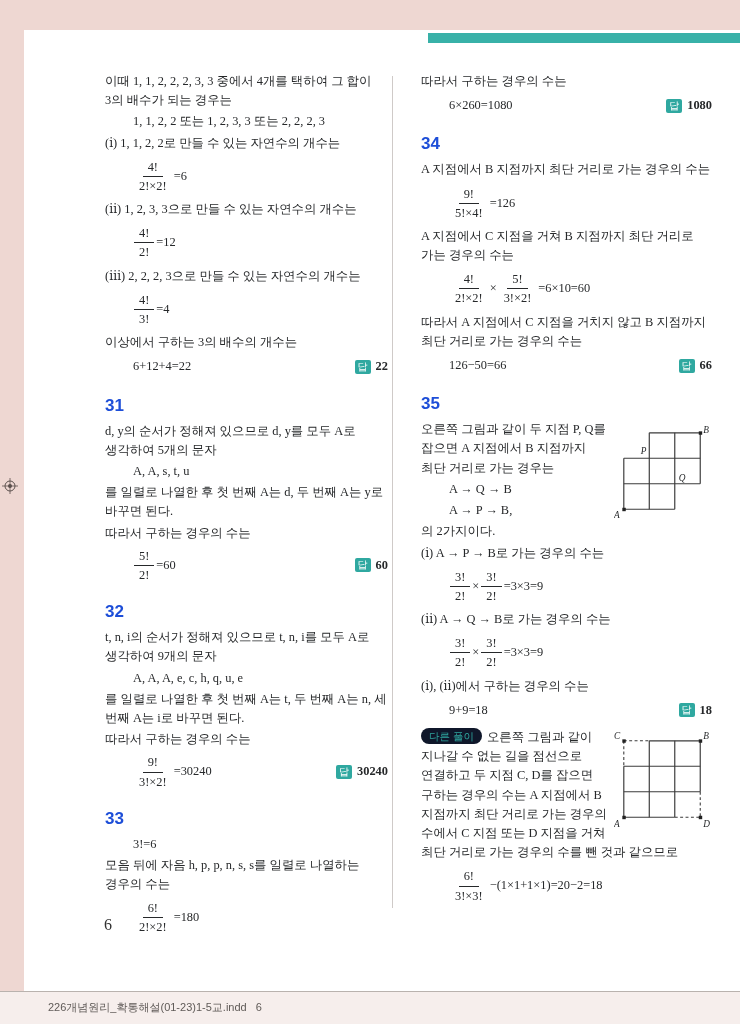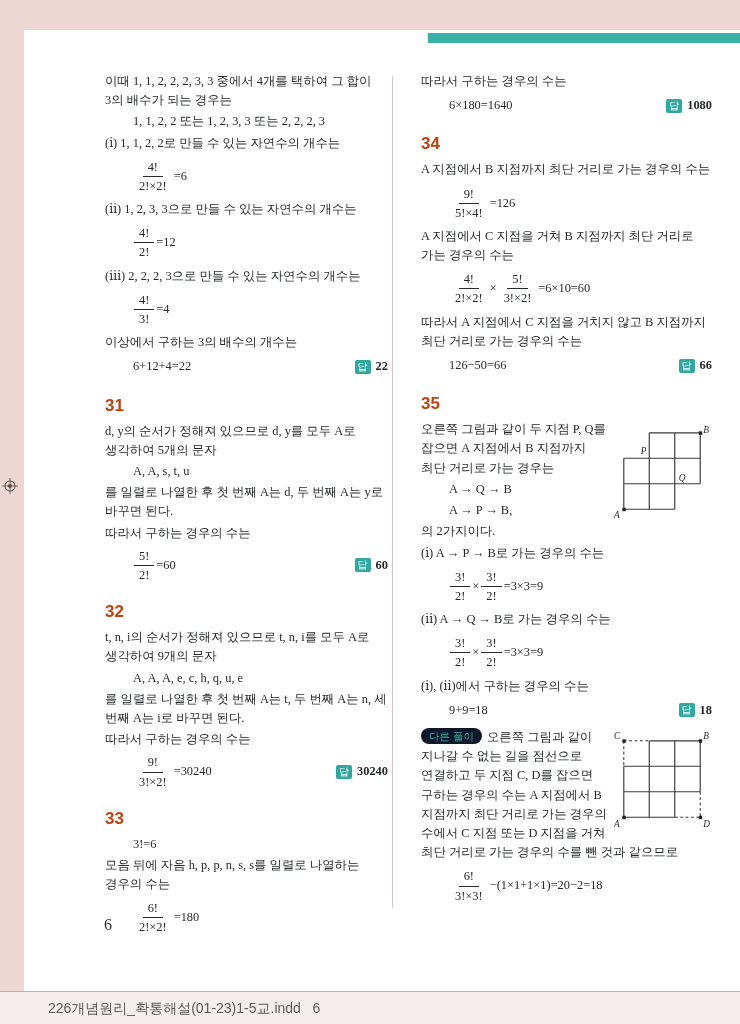--- a/index.html
+++ b/index.html
@@ -22,21 +22,21 @@
     background:#cfcac8;
   }
   .col {
     position:absolute; font-size:12.4px; line-height:1.55; word-break:keep-all;margin-left:9px;
   }
   .col-left  { left:96px;  top:72px; width:283px; }
   .col-right { left:412px; top:72px; width:291px; }
   p { margin:0 0 2px 0; }
   .ind  { padding-left:28px; }
   .pnum {
-    color:#c2410c; font-family:"Liberation Sans","DejaVu Sans",sans-serif;
+    color:#1d4ed8; font-family:"Liberation Sans","DejaVu Sans",sans-serif;
     font-weight:bold; font-size:17px; margin:20px 0 8px 0; line-height:1;
   }
   .mathrow { display:flex; align-items:center; margin:6px 0 6px 28px; }
   .mathexpr { display:inline-flex; align-items:center; }
   .frac { display:inline-flex; flex-direction:column; align-items:center; line-height:1.3; margin:0 1px; font-size:12.4px; }
   .fnum { padding:0 5px 1px 5px; border-bottom:1px solid #26282a; }
   .fden { padding:1px 5px 0 5px; }
   .feq  { padding:0 1px; }
   .ansrow { display:flex; align-items:center; justify-content:space-between; margin:5px 0; }
   .ansgrp { display:inline-flex; align-items:center; white-space:nowrap; }
@@ -51,21 +51,21 @@
     font-family:"Liberation Sans","DejaVu Sans",sans-serif;
     font-size:10.5px; line-height:1; padding:3px 8px; border-radius:10px; margin-right:5px;
     vertical-align:1px;
   }
   .fig { float:right; margin:2px 0 4px 6px; }
   .fig svg text { font-family:"Liberation Serif","DejaVu Serif",serif; font-size:9.5px; font-style:italic; fill:#26282a; }
   .pageno { position:absolute; left:104px; top:916px; font-size:16px; color:#333; }
   .footer-band { position:absolute; left:0; right:0; bottom:0; height:33px; background:#f6eeec; }
   .footer-line { position:absolute; left:0; right:0; top:991px; border-top:1px solid #b9b2ae; }
   .footer-left {
-    position:absolute; left:48px; top:1000px; font-size:14px; color:#5f5a57;
+    position:absolute; left:48px; top:1000px; font-size:11px; color:#5f5a57;
     font-family:"Liberation Sans","DejaVu Sans",sans-serif; white-space:pre;
   }
   .footer-right {
     position:absolute; right:38px; top:1000px; font-size:9px; color:#5f5a57;
     font-family:"Liberation Sans","DejaVu Sans",sans-serif;
     margin-top:34px;
   }
   .regmark { position:absolute; }
 </style>
 </head>
@@ -171,21 +171,21 @@
     </div>
   </div>
 
 </div>
 
 <div class="col col-right">
 
   <div>
     <p>따라서 구하는 경우의 수는</p>
     <div class="ansrow">
-      <span class="ind">6×180=1640</span>
+      <span class="ind">6×260=1080</span>
       <span class="ansgrp">
         <span class="abadge">답</span>
         <span class="aval">1080</span>
       </span>
     </div>
   </div>
 
   <div>
     <div class="pnum">34</div>
     <p>A 지점에서 B 지점까지 최단 거리로 가는 경우의 수는</p>

